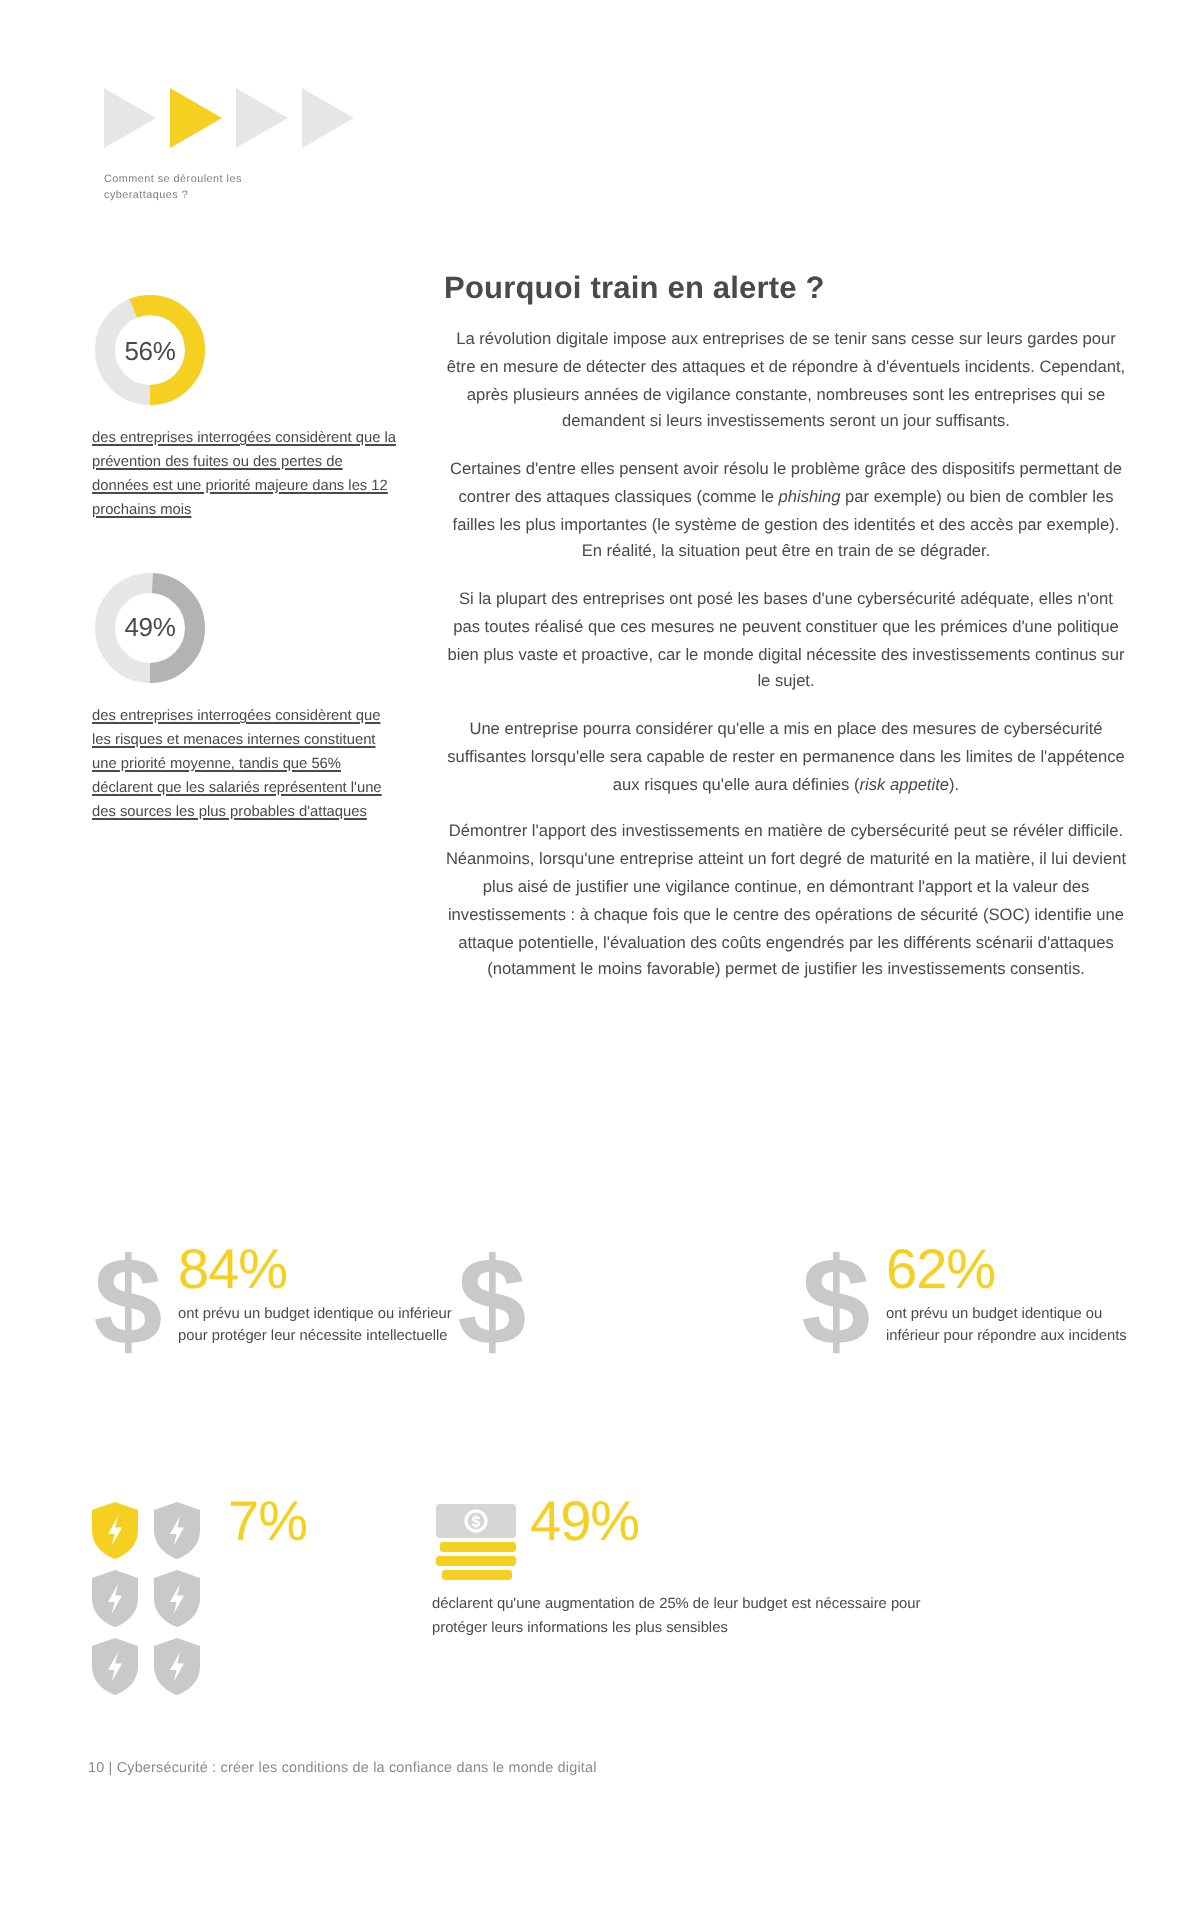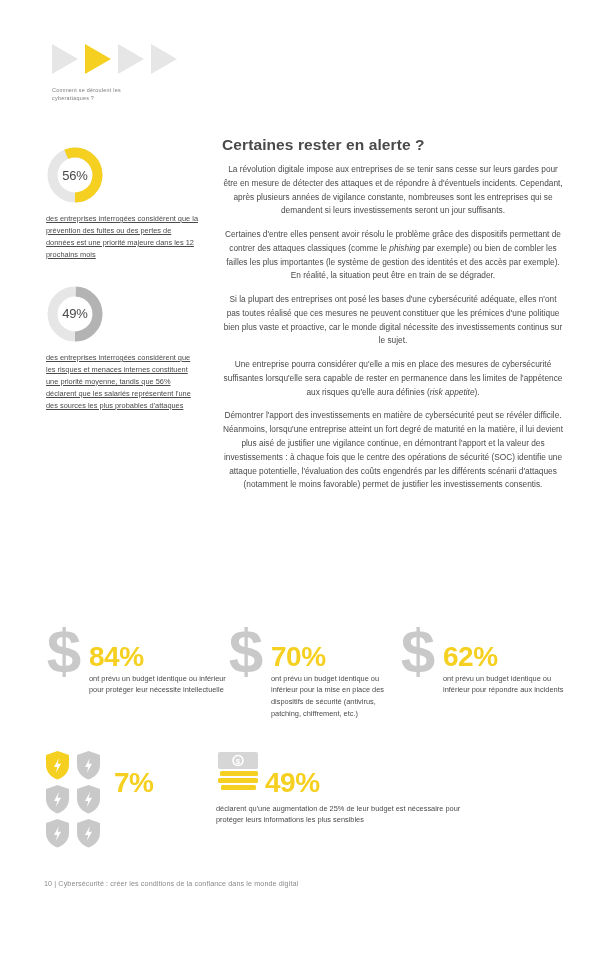--- a/index.html
+++ b/index.html
@@ -55,22 +55,22 @@
   .money-row{position:absolute;left:44px;top:622px;width:520px;
     display:flex;gap:0;}
   .money-item{display:flex;align-items:flex-start;}
   .money-item.c1{width:182px;}
   .money-item.c2{width:172px;}
   .money-item.c3{width:166px;}
   .dollar-ico{flex:0 0 auto;width:42px;margin-top:2px;}
   .dollar-ico svg{display:block;}
   .money-body{padding-left:3px;}
   .big-pct{
-    font-size:28px;line-height:0.92;color:#f5d020;font-weight:700;
-    letter-spacing:-.5px;margin-bottom:3px;margin-top:22px;
+    font-size:28px;line-height:0.92;color:#f5d020;font-weight:400;
+    letter-spacing:-.5px;margin-bottom:3px;
   }
   .money-text{font-size:7.4px;line-height:1.58;color:#4a4a4a;}
 
   
   .bottom-row{position:absolute;left:44px;top:748px;width:520px;display:flex;}
   .shield-item{width:172px;display:flex;align-items:flex-start;}
   .cash-item{width:250px;display:flex;flex-direction:column;}
   .shield-grid{
     flex:0 0 auto;width:62px;display:grid;
     grid-template-columns:repeat(2,27px);gap:4px 4px;margin-top:2px;
@@ -139,21 +139,21 @@
           <circle cx="29" cy="29" r="22.5" fill="none" stroke="#b3b3b3" stroke-width="10" stroke-dasharray="69.3 141.4" transform="rotate(90 29 29) scale(1,-1) translate(0,-58)"></circle>
         </svg>
         <div class="donut-label">49%</div>
       </div>
       <div class="donut-text">des entreprises interrogées considèrent que les risques et menaces internes constituent une priorité moyenne, tandis que 56% déclarent que les salariés représentent l'une des sources les plus probables d'attaques</div>
     </div>
 
   </div>
 
   <div class="article">
-    <h1>Certaines rester en alerte ?</h1>
+    <h1>Pourquoi train en alerte ?</h1>
     <p>La révolution digitale impose aux entreprises de se tenir sans cesse sur leurs gardes pour être en mesure de détecter des attaques et de répondre à d'éventuels incidents. Cependant, après plusieurs années de vigilance constante, nombreuses sont les entreprises qui se demandent si leurs investissements seront un jour suffisants.</p>
 
     <p><span>Certaines d'entre elles pensent avoir résolu le problème grâce des dispositifs permettant de contrer des attaques classiques (comme le </span><span class="it">phishing</span><span> par exemple) ou bien de combler les failles les plus importantes (le système de gestion des identités et des accès par exemple). En réalité, la situation peut être en train de se dégrader.</span></p>
 
     <p>Si la plupart des entreprises ont posé les bases d'une cybersécurité adéquate, elles n'ont pas toutes réalisé que ces mesures ne peuvent constituer que les prémices d'une politique bien plus vaste et proactive, car le monde digital nécessite des investissements continus sur le sujet.</p>
 
     <p><span>Une entreprise pourra considérer qu'elle a mis en place des mesures de cybersécurité suffisantes lorsqu'elle sera capable de rester en permanence dans les limites de l'appétence aux risques qu'elle aura définies (</span><span class="it">risk appetite</span><span>).</span></p>
 
     <p>Démontrer l'apport des investissements en matière de cybersécurité peut se révéler difficile. Néanmoins, lorsqu'une entreprise atteint un fort degré de maturité en la matière, il lui devient plus aisé de justifier une vigilance continue, en démontrant l'apport et la valeur des investissements : à chaque fois que le centre des opérations de sécurité (SOC) identifie une attaque potentielle, l'évaluation des coûts engendrés par les différents scénarii d'attaques (notamment le moins favorable) permet de justifier les investissements consentis.</p>
   </div>
@@ -170,24 +170,20 @@
         <div class="big-pct">84%</div>
         <div class="money-text">ont prévu un budget identique ou inférieur pour protéger leur nécessite intellectuelle</div>
       </div>
     </div>
 
     <div class="money-item c2">
       <div class="dollar-ico">
         <svg viewBox="0 0 40 58" width="40" height="58">
           <text x="20" y="48" font-family="Liberation Sans, sans-serif" font-size="62" font-weight="700" fill="#c9c9c9" text-anchor="middle">$</text>
         </svg>
-      </div>
-      <div class="money-body">
-        <div class="big-pct">70%</div>
-        <div class="money-text">ont prévu un budget identique ou inférieur pour la mise en place des dispositifs de sécurité (antivirus, patching, chiffrement, etc.)</div>
       </div>
     </div>
 
     <div class="money-item c3">
       <div class="dollar-ico">
         <svg viewBox="0 0 40 58" width="40" height="58">
           <text x="20" y="48" font-family="Liberation Sans, sans-serif" font-size="62" font-weight="700" fill="#c9c9c9" text-anchor="middle">$</text>
         </svg>
       </div>
       <div class="money-body">

